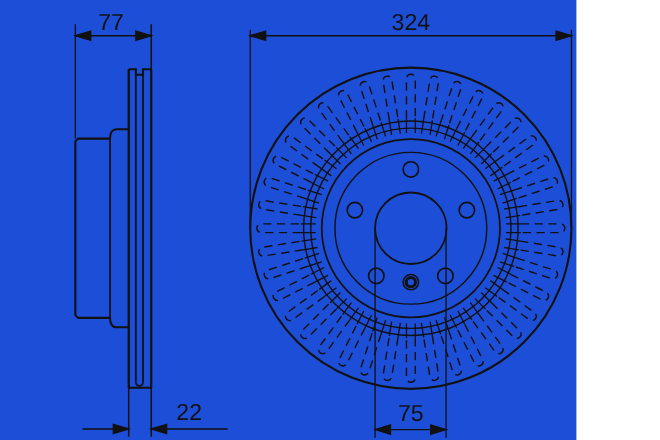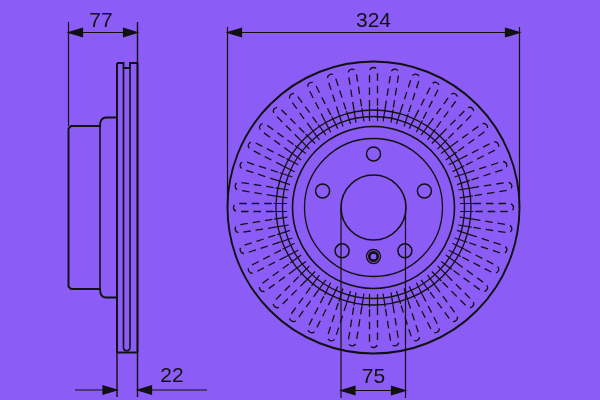--- a/index.html
+++ b/index.html
@@ -1,16 +1,16 @@
 <!DOCTYPE html>
 <html><head>
 <meta charset="utf-8">
 <style>
   html,body{margin:0;padding:0;background:#fff;}
-  .stage{position:relative;width:600px;height:400px;background:#8b5cf6;overflow:hidden;}
+  .stage{position:relative;width:524px;height:400px;background:#1d4ed8;overflow:hidden;}
   svg{display:block;}
   text{font-family:"Liberation Sans","DejaVu Sans",sans-serif;font-size:21px;fill:#111;}
 </style>
 </head>
 <body>
 
 <div class="stage">
 <svg id="blueprint" width="600" height="400" viewBox="0 0 600 400">
 
   <g stroke="#111" fill="none" stroke-width="1.9">

